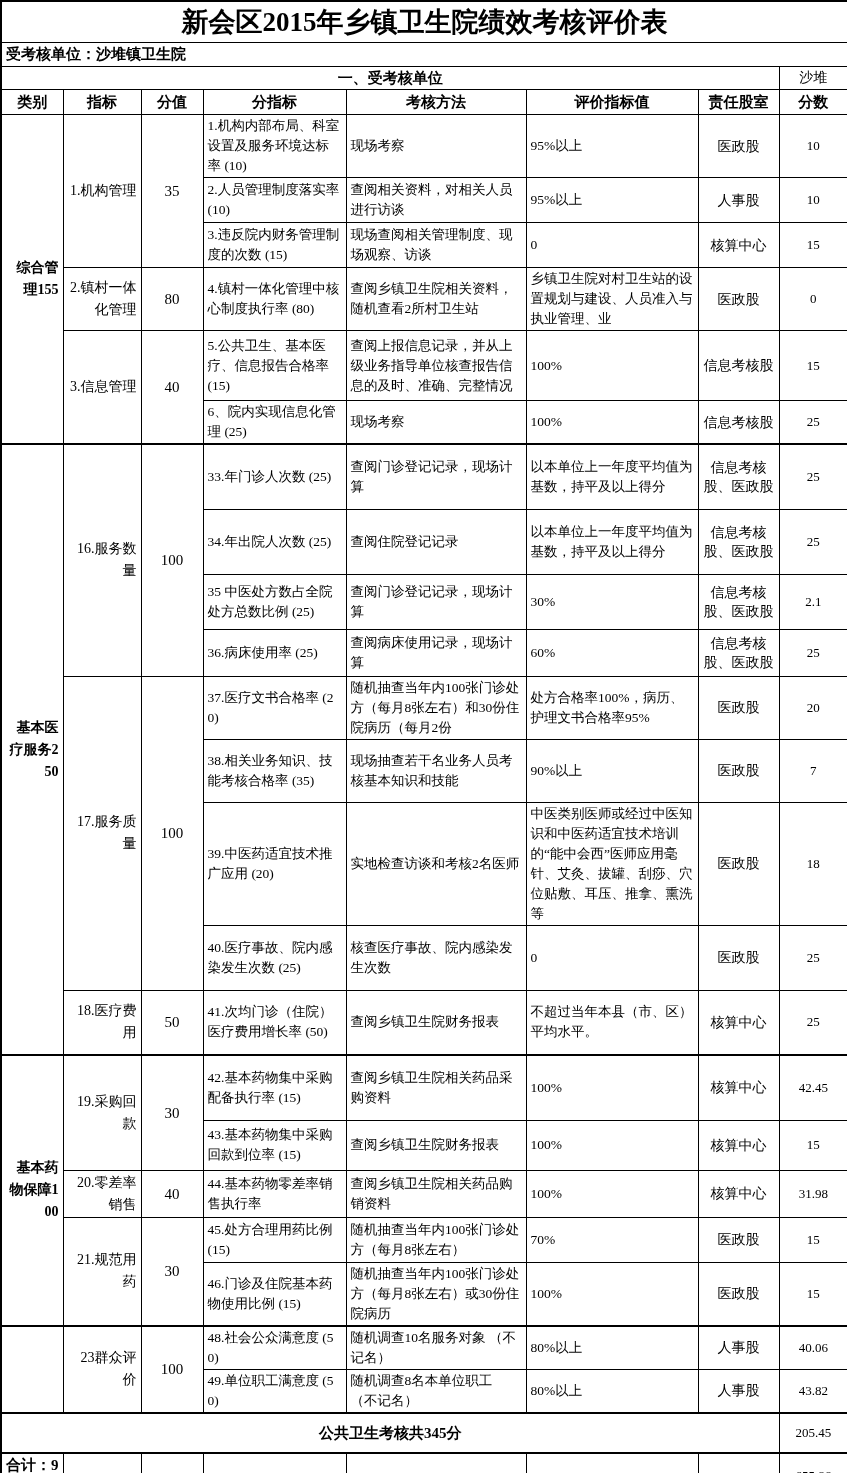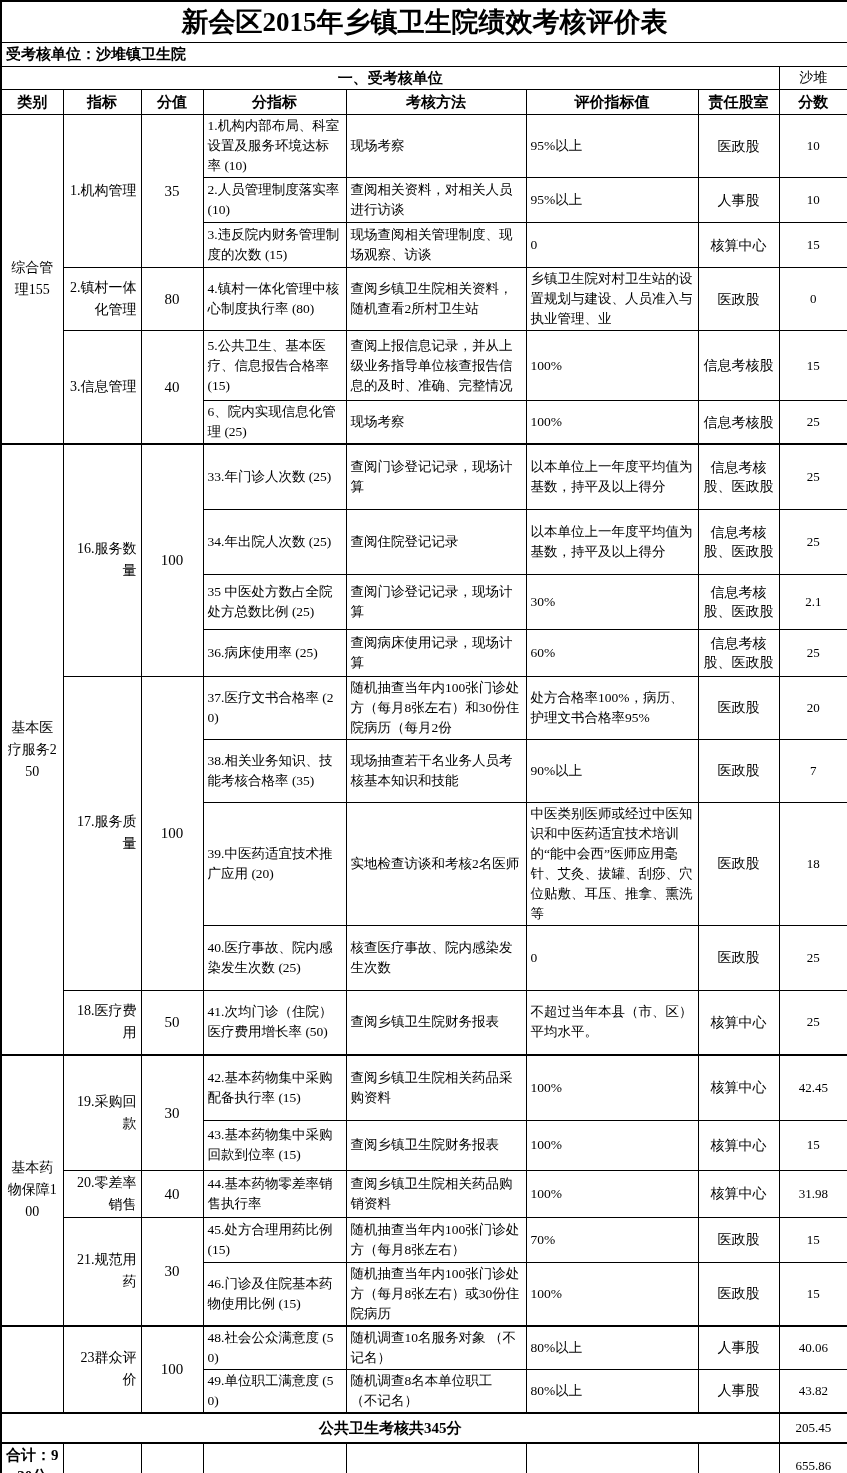--- a/index.html
+++ b/index.html
@@ -10,21 +10,21 @@
      font-size:13.5px;line-height:20px;word-break:break-all;box-sizing:border-box;}
   td.noborder{border:0;}
   tr.thick td{border-top-width:2px;}
   .l{text-align:left;}
   .title-cell{font-size:27px;font-weight:bold;text-align:center;line-height:38px;
               border-left:0;border-right:0;border-top:0;}
   .unit-cell{font-weight:bold;font-size:15px;line-height:21px;}
   .sec-cell{font-weight:bold;font-size:15px;text-align:center;}
   .org-cell{font-size:14px;text-align:center;margin-left:20px;}
   .hdr td{font-weight:bold;font-size:15px;text-align:center;}
-  .cat{font-size:14px;text-align:center;line-height:22px;}
+  .cat{font-size:14px;text-align:right;line-height:22px;font-weight:bold;}
   .ind{font-size:14px;text-align:right;line-height:22px;margin-left:36px;}
   .val{font-size:15px;text-align:center;}
   .score{font-size:13px;text-align:center;}
   .dept{font-size:14px;text-align:center;line-height:19px;}
   .ph-cell{font-weight:bold;font-size:15px;text-align:center;}
   .total-cell{font-weight:bold;font-size:15px;text-align:center;line-height:21px;}
 </style>
 </head>
 <body>
 
@@ -241,21 +241,21 @@
   <td class="score">40.06</td>
 </tr>
 <tr style="height:30px">
   <td class="l">49.单位职工满意度 (50)</td>
   <td class="l">随机调查8名本单位职工 （不记名）</td>
   <td class="l">80%以上</td>
   <td class="dept">人事股</td>
   <td class="score">43.82</td>
 </tr>
 
-<tr class="thick" style="height:30px">
+<tr class="thick" style="height:40px">
   <td colspan="7" class="ph-cell">公共卫生考核共345分</td>
   <td class="score">205.45</td>
 </tr>
 <tr class="thick" style="height:42px">
   <td class="total-cell">合计：930分</td>
   <td></td>
   <td></td>
   <td></td>
   <td></td>
   <td></td>

